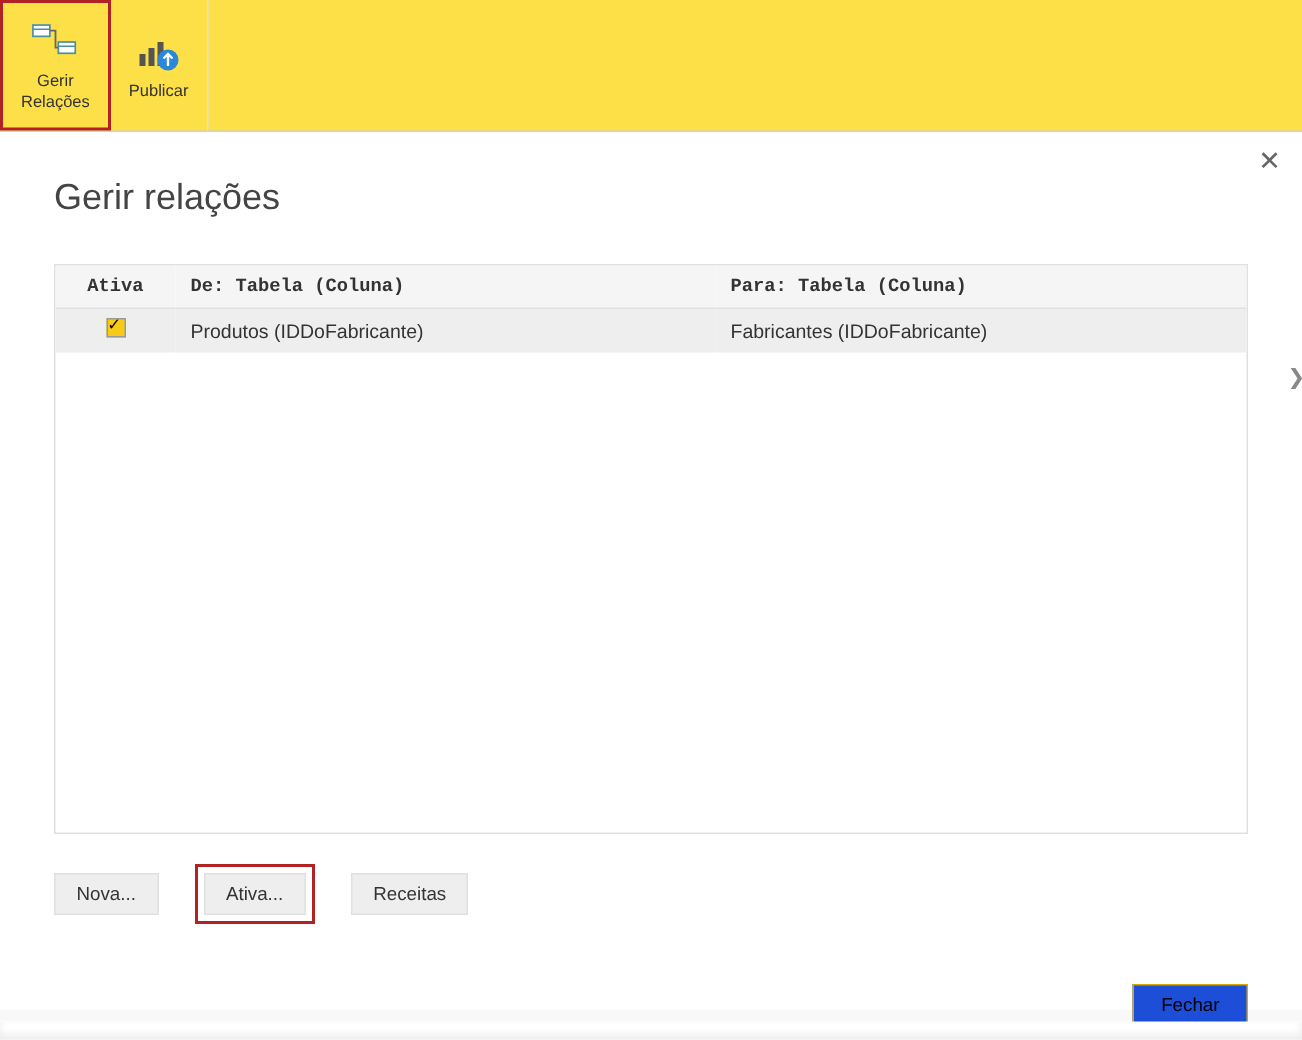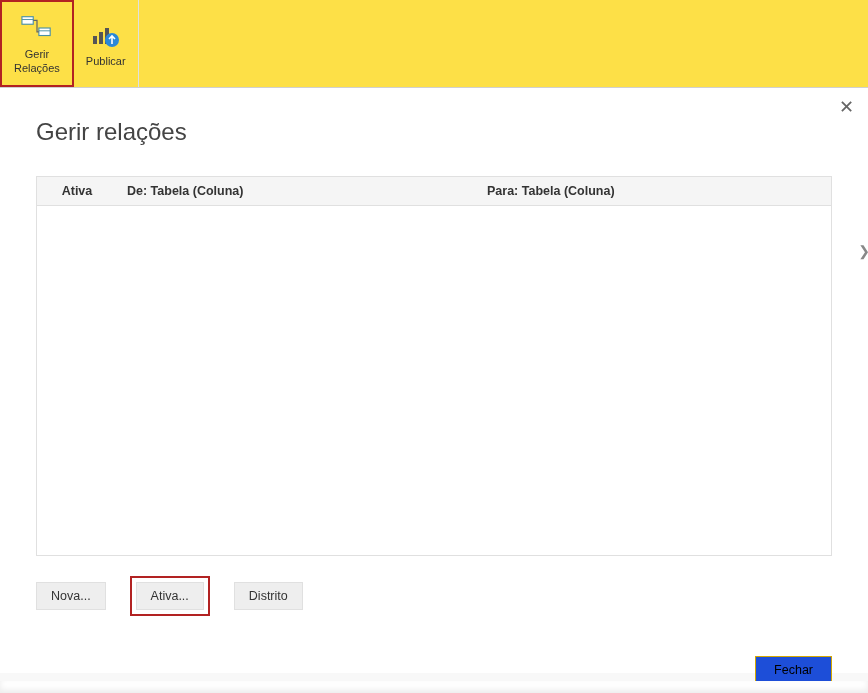--- a/index.html
+++ b/index.html
@@ -88,20 +88,21 @@
       border-collapse: collapse;
     }
     thead th {
       background: #f5f5f5;
       text-align: left;
       padding: 7px 10px;
       font-weight: 600;
       font-size: 12.5px;
       border-bottom: 1px solid #e0e0e0;
       color: #333;
+      font-family: Liberation Mono, monospace;
     }
     tbody tr {
       border-bottom: 1px solid transparent;
     }
     tbody tr.selected {
       background: #eeeeee;
     }
     tbody td {
       padding: 6px 10px;
       font-size: 13px;
@@ -229,30 +230,35 @@
   <div class="table-container">
     <table>
       <thead>
         <tr>
           <th class="col-active">Ativa</th>
           <th class="col-from">De: Tabela (Coluna)</th>
           <th>Para: Tabela (Coluna)</th>
         </tr>
       </thead>
       <tbody id="relations-body">
+      <tr class="selected">
+            <td class="checkbox-cell"><span class="checkbox"></span></td>
+            <td>Produtos (IDDoFabricante)</td>
+            <td>Fabricantes (IDDoFabricante)</td>
+          </tr>
         </tbody>
     </table>
   </div>
 
   <div class="button-row">
     <button class="btn">Nova...</button>
     <div class="btn-highlight-group">
       <button class="btn">Ativa...</button>
     </div>
-    <button class="btn">Distrito</button>
+    <button class="btn">Receitas</button>
   </div>
 
   <div class="footer-row">
     <button class="btn-close">Fechar</button>
   </div>
 </div>
 
 <div class="bottom-shadow"></div>
 
 </body></html>

